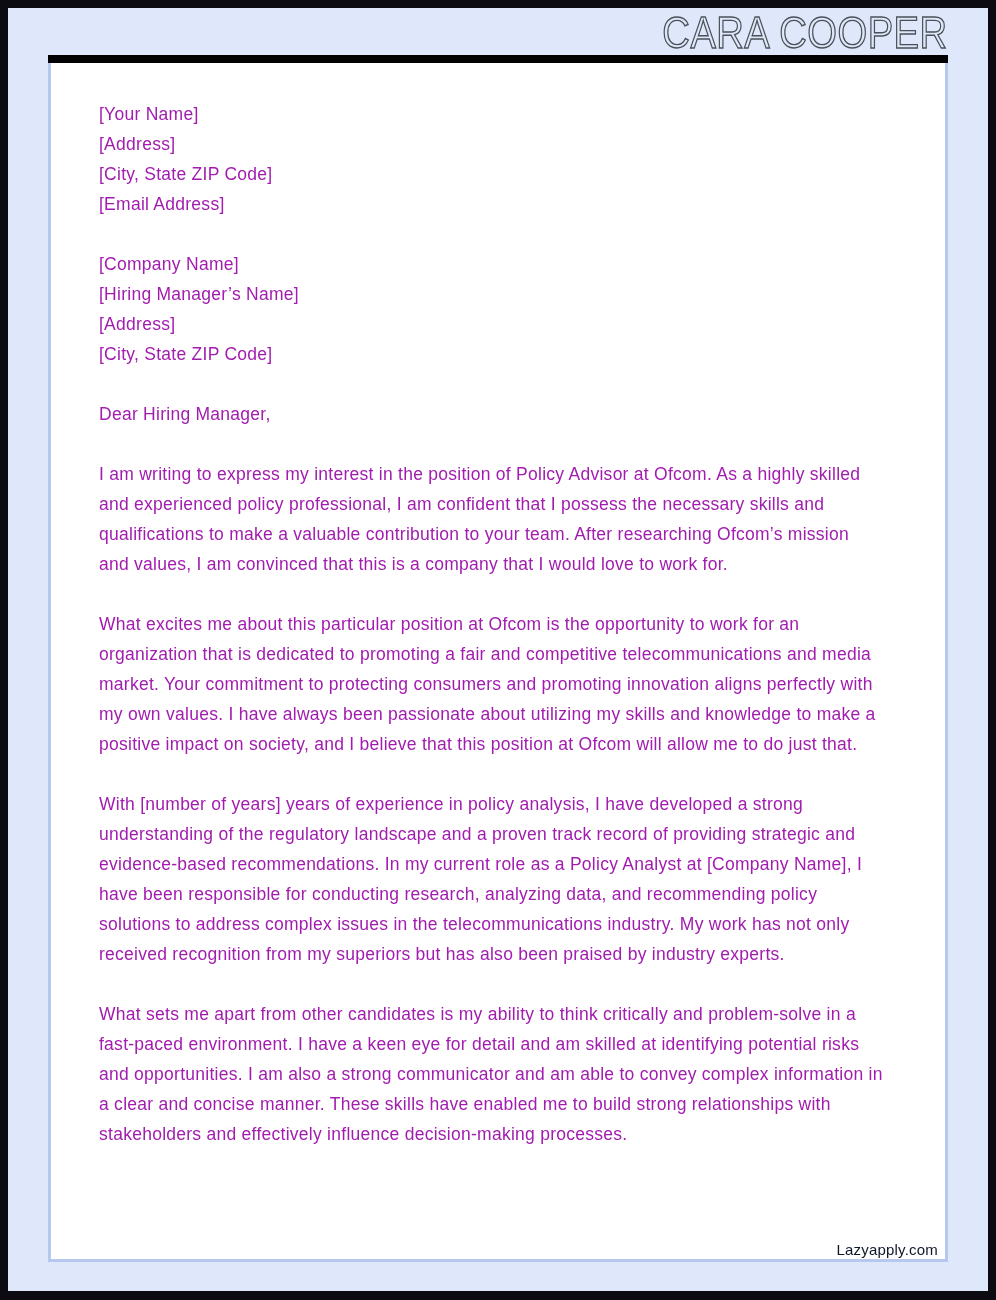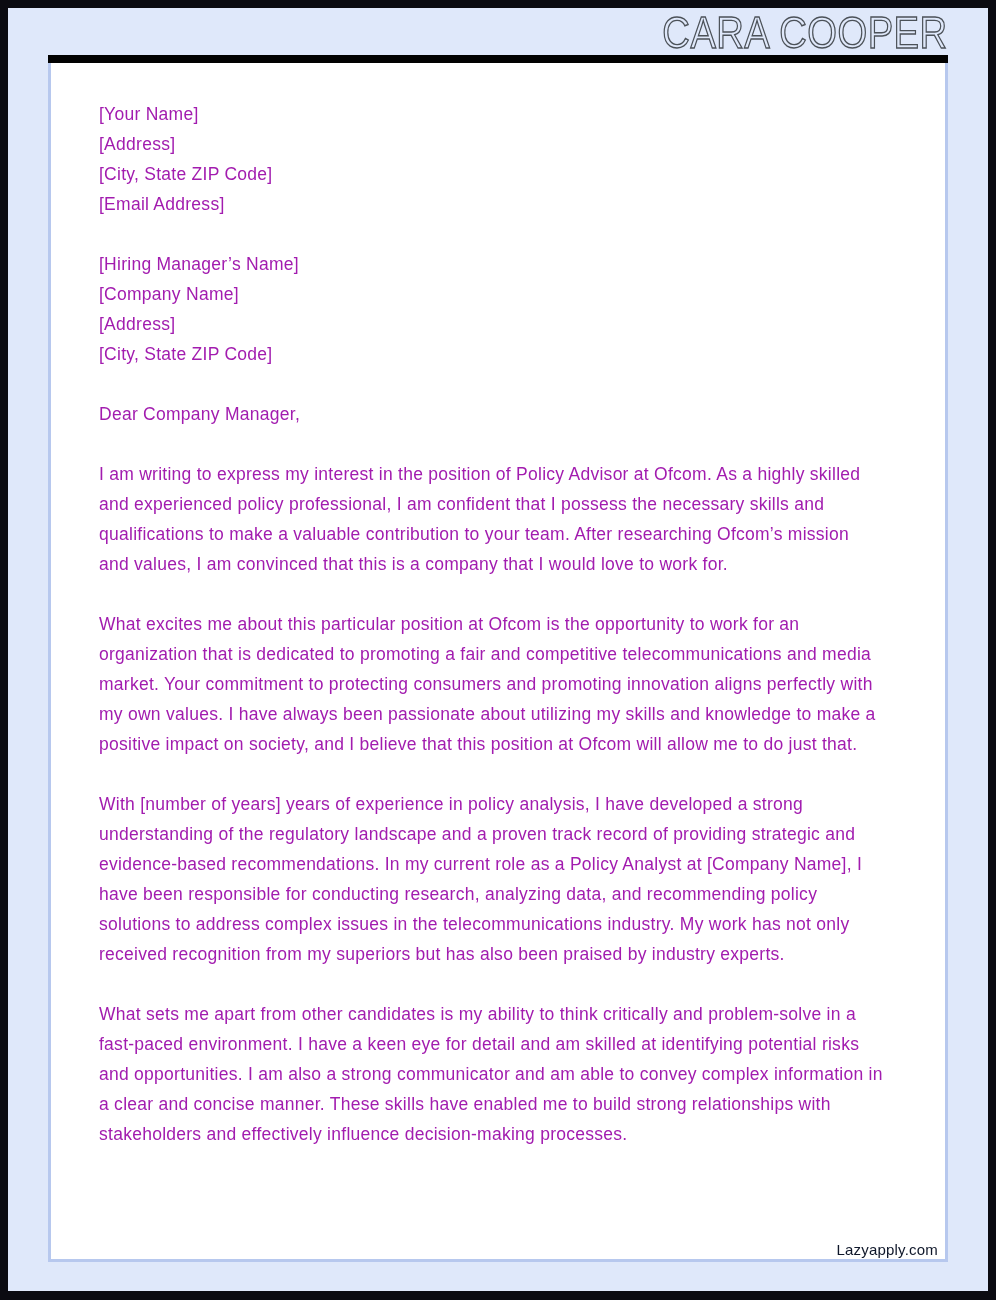--- a/index.html
+++ b/index.html
@@ -109,27 +109,27 @@
     <div class="letter-text">
 
       <div class="address-block">
         <div class="address-line">[Your Name]</div>
         <div class="address-line">[Address]</div>
         <div class="address-line">[City, State ZIP Code]</div>
         <div class="address-line">[Email Address]</div>
       </div>
 
       <div class="address-block">
+        <div class="address-line">[Company Name]</div>
         <div class="address-line">[Hiring Manager’s Name]</div>
-        <div class="address-line">[Company Name]</div>
         <div class="address-line">[Address]</div>
         <div class="address-line">[City, State ZIP Code]</div>
       </div>
 
-      <div class="salutation">Dear Company Manager,</div>
+      <div class="salutation">Dear Hiring Manager,</div>
 
       <p>I am writing to express my interest in the position of Policy Advisor at Ofcom. As a highly skilled and experienced policy professional, I am confident that I possess the necessary skills and qualifications to make a valuable contribution to your team. After researching Ofcom’s mission and values, I am convinced that this is a company that I would love to work for.</p>
       <p>What excites me about this particular position at Ofcom is the opportunity to work for an organization that is dedicated to promoting a fair and competitive telecommunications and media market. Your commitment to protecting consumers and promoting innovation aligns perfectly with my own values. I have always been passionate about utilizing my skills and knowledge to make a positive impact on society, and I believe that this position at Ofcom will allow me to do just that.</p>
       <p>With [number of years] years of experience in policy analysis, I have developed a strong understanding of the regulatory landscape and a proven track record of providing strategic and evidence-based recommendations. In my current role as a Policy Analyst at [Company Name], I have been responsible for conducting research, analyzing data, and recommending policy solutions to address complex issues in the telecommunications industry. My work has not only received recognition from my superiors but has also been praised by industry experts.</p>
       <p>What sets me apart from other candidates is my ability to think critically and problem-solve in a fast-paced environment. I have a keen eye for detail and am skilled at identifying potential risks and opportunities. I am also a strong communicator and am able to convey complex information in a clear and concise manner. These skills have enabled me to build strong relationships with stakeholders and effectively influence decision-making processes.</p>
 
     </div>
 
     <div class="watermark">Lazyapply.com</div>
   </div>

